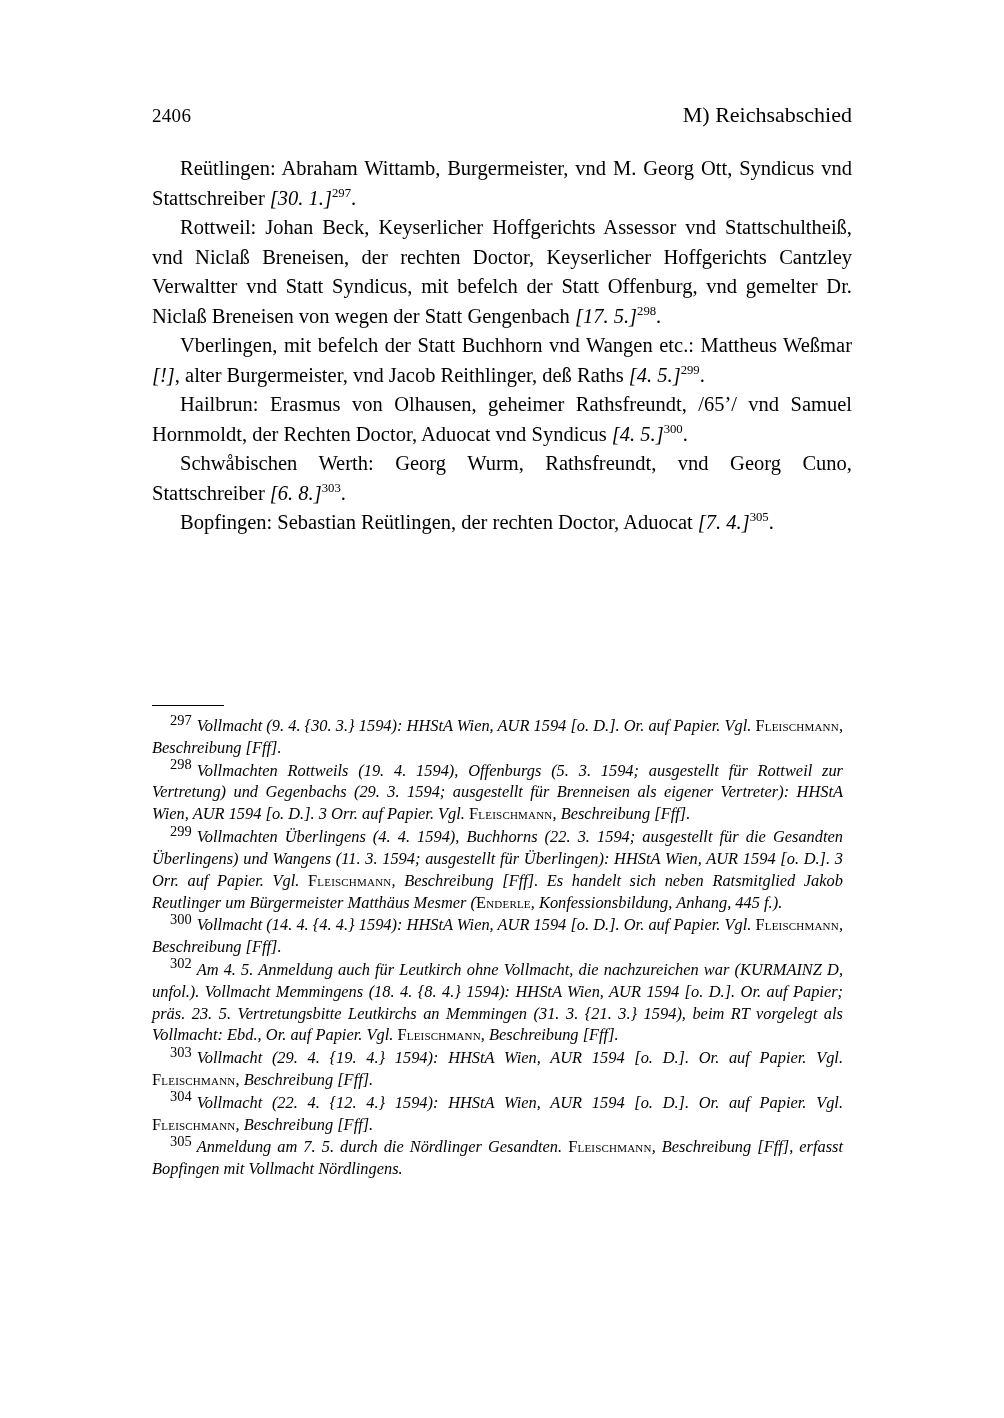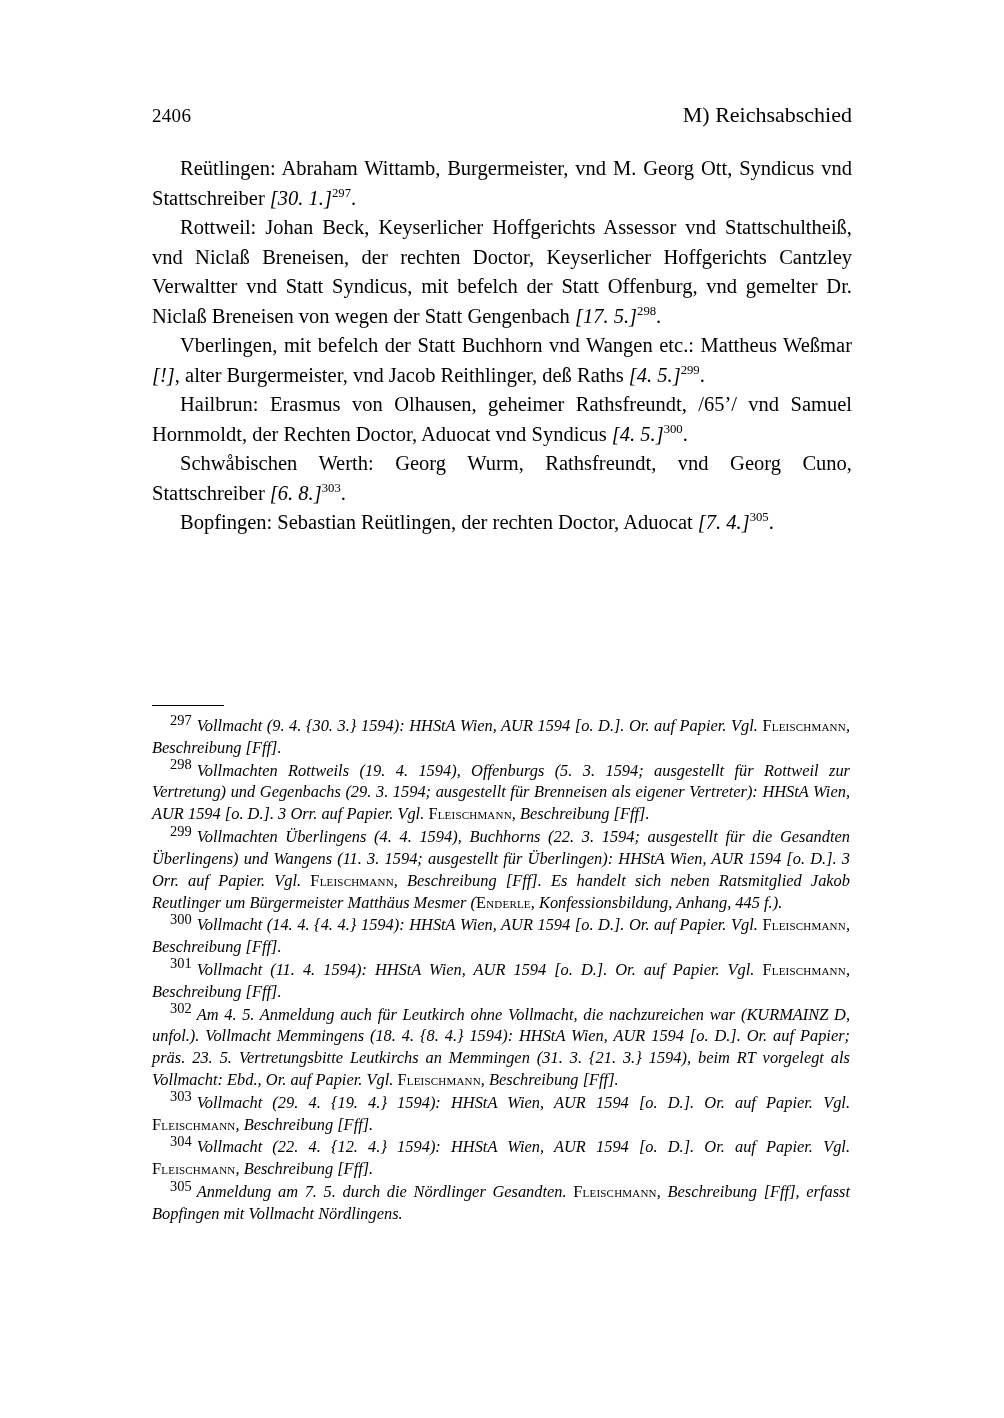--- a/index.html
+++ b/index.html
@@ -74,21 +74,21 @@
     line-height: 1.33;
     text-align: justify;
   }
   .fn-rule {
     width: 72px;
     height: 1px;
     background: #000;
     margin-bottom: 9px;
   }
   .fn {
-    margin: 0 4px 1px 0;
+    margin: 0 11px 1px 0;
     font-style: italic;
     text-indent: 18px;
   }
   .fn .num {
     font-style: normal;
     font-size: 0.88em;
     vertical-align: super;
     line-height: 0;
     margin-right: 5px;
   }
@@ -121,21 +121,20 @@
 
   </div>
 
   <div class="footnotes">
     <div class="fn-rule"></div>
     <div id="footnote-list">
         <p class="fn"><span class="num">297</span><span class="it">Vollmacht (9. 4. {30. 3.} 1594): HHStA Wien, AUR 1594 [o. D.]. Or. auf Papier. Vgl. </span><span class="sc">Fleischmann</span><span class="it">, Beschreibung [Fff].</span></p>
         <p class="fn"><span class="num">298</span><span class="it">Vollmachten Rottweils (19. 4. 1594), Offenburgs (5. 3. 1594; ausgestellt für Rottweil zur Vertretung) und Gegenbachs (29. 3. 1594; ausgestellt für Brenneisen als eigener Vertreter): HHStA Wien, AUR 1594 [o. D.]. 3 Orr. auf Papier. Vgl. </span><span class="sc">Fleischmann</span><span class="it">, Beschreibung [Fff].</span></p>
         <p class="fn"><span class="num">299</span><span class="it">Vollmachten Überlingens (4. 4. 1594), Buchhorns (22. 3. 1594; ausgestellt für die Gesandten Überlingens) und Wangens (11. 3. 1594; ausgestellt für Überlingen): HHStA Wien, AUR 1594 [o. D.]. 3 Orr. auf Papier. Vgl. </span><span class="sc">Fleischmann</span><span class="it">, Beschreibung [Fff]. Es handelt sich neben Ratsmitglied Jakob Reutlinger um Bürgermeister Matthäus Mesmer (</span><span class="sc">Enderle</span><span class="it">, Konfessionsbildung, Anhang, 445 f.).</span></p>
         <p class="fn"><span class="num">300</span><span class="it">Vollmacht (14. 4. {4. 4.} 1594): HHStA Wien, AUR 1594 [o. D.]. Or. auf Papier. Vgl. </span><span class="sc">Fleischmann</span><span class="it">, Beschreibung [Fff].</span></p>
-        <p class="fn"><span class="num">301</span><span class="it">Vollmacht (11. 4. 1594): HHStA Wien, AUR 1594 [o. D.]. Or. auf Papier. Vgl. </span><span class="sc">Fleischmann</span><span class="it">, Beschreibung [Fff].</span></p>
         <p class="fn"><span class="num">302</span><span class="it">Am 4. 5. Anmeldung auch für Leutkirch ohne Vollmacht, die nachzureichen war (</span><span class="it">KURMAINZ D, unfol.</span><span class="it">). Vollmacht Memmingens (18. 4. {8. 4.} 1594): HHStA Wien, AUR 1594 [o. D.]. Or. auf Papier; präs. 23. 5. Vertretungsbitte Leutkirchs an Memmingen (31. 3. {21. 3.} 1594), beim RT vorgelegt als Vollmacht: Ebd., Or. auf Papier. Vgl. </span><span class="sc">Fleischmann</span><span class="it">, Beschreibung [Fff].</span></p>
         <p class="fn"><span class="num">303</span><span class="it">Vollmacht (29. 4. {19. 4.} 1594): HHStA Wien, AUR 1594 [o. D.]. Or. auf Papier. Vgl. </span><span class="sc">Fleischmann</span><span class="it">, Beschreibung [Fff].</span></p>
         <p class="fn"><span class="num">304</span><span class="it">Vollmacht (22. 4. {12. 4.} 1594): HHStA Wien, AUR 1594 [o. D.]. Or. auf Papier. Vgl. </span><span class="sc">Fleischmann</span><span class="it">, Beschreibung [Fff].</span></p>
         <p class="fn"><span class="num">305</span><span class="it">Anmeldung am 7. 5. durch die Nördlinger Gesandten. </span><span class="sc">Fleischmann</span><span class="it">, Beschreibung [Fff], erfasst Bopfingen mit Vollmacht Nördlingens.</span></p>
       </div>
   </div>
 
 </div>
 
 </body></html>

